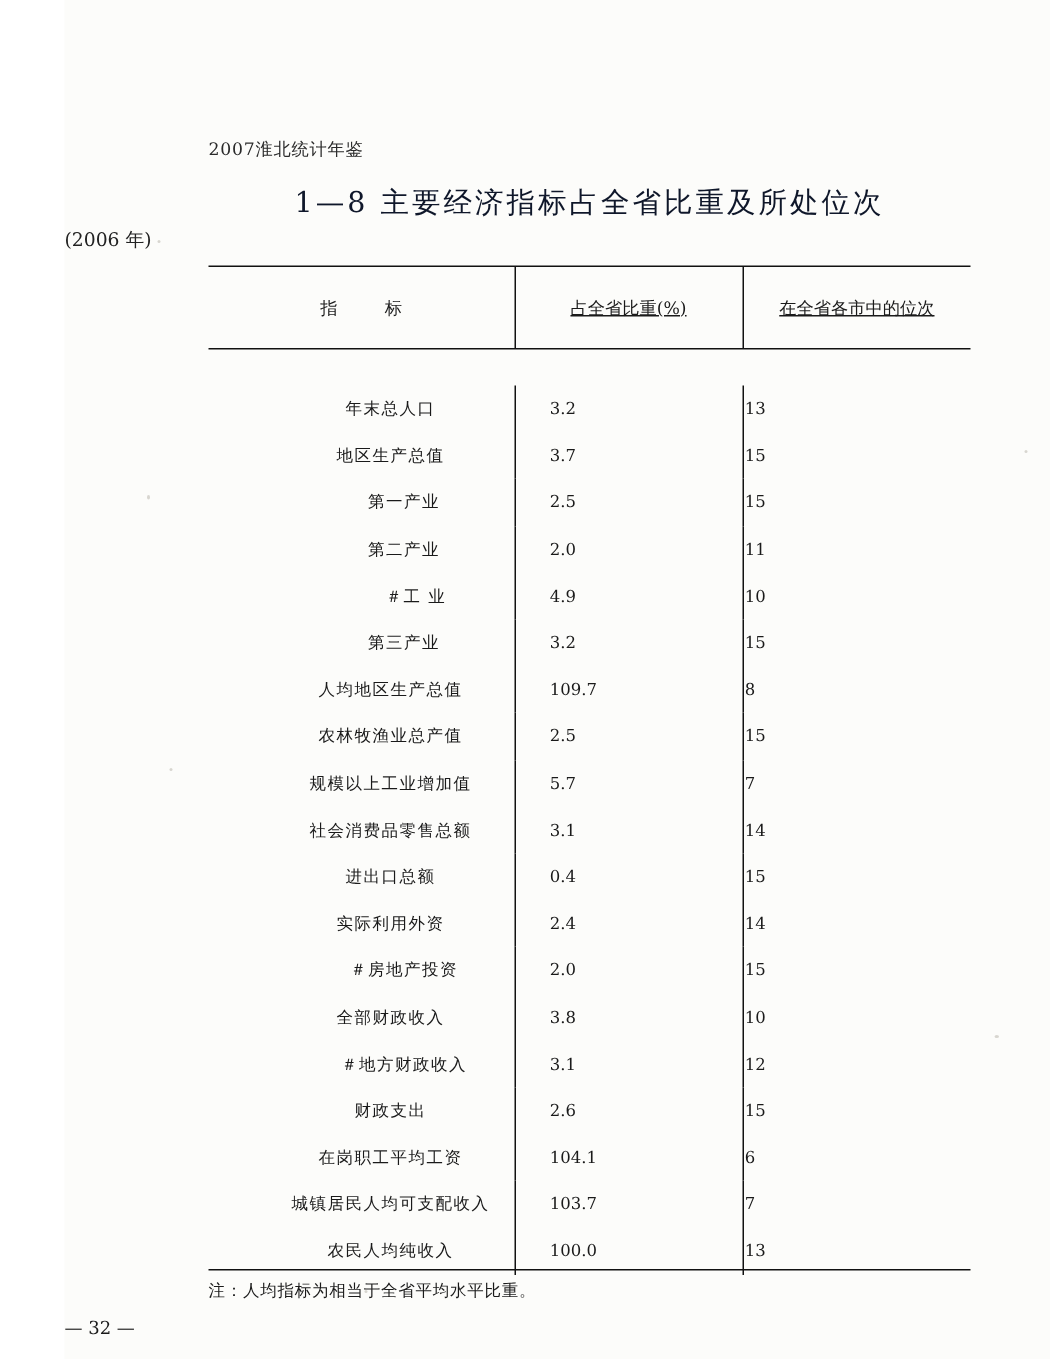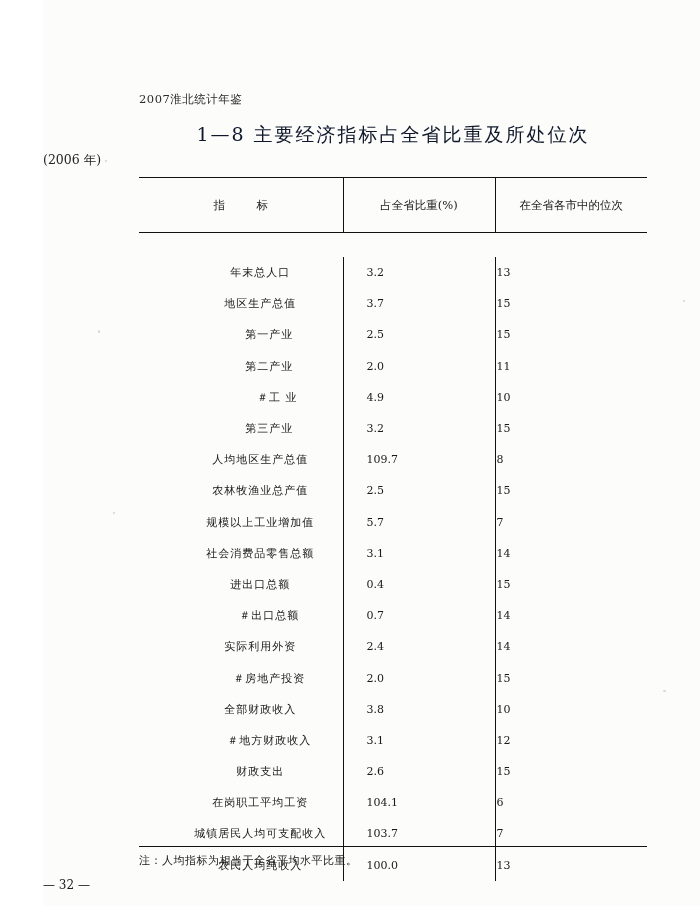--- a/index.html
+++ b/index.html
@@ -79,20 +79,21 @@
   table.main thead th {
     font-weight: normal;
     font-size: 11.5px;
     color: #1a1a1a;
     height: 52px;
     vertical-align: middle;
     text-align: center;
     font-family: "DejaVu Serif", serif;
     border-top: 1.6px solid #111;
     border-bottom: 1.1px solid #111;
+    text-decoration: underline;
   }
   table.main thead th.sep {
     border-left: 1.1px solid #111;
   }
   .hdr-ind {
     letter-spacing: 10px;
     padding-left: 10px;
     display: inline-block;
   }
   table.main tbody td {
@@ -243,25 +244,20 @@
             <td class="label">社会消费品零售总额</td>
             <td class="num">3.1</td>
             <td class="num2">14</td>
           </tr>
           <tr>
             <td class="label">进出口总额</td>
             <td class="num">0.4</td>
             <td class="num2">15</td>
           </tr>
           <tr>
-            <td class="label indent1">＃出口总额</td>
-            <td class="num">0.7</td>
-            <td class="num2">14</td>
-          </tr>
-          <tr>
             <td class="label">实际利用外资</td>
             <td class="num">2.4</td>
             <td class="num2">14</td>
           </tr>
           <tr>
             <td class="label indent1">＃房地产投资</td>
             <td class="num">2.0</td>
             <td class="num2">15</td>
           </tr>
           <tr>

